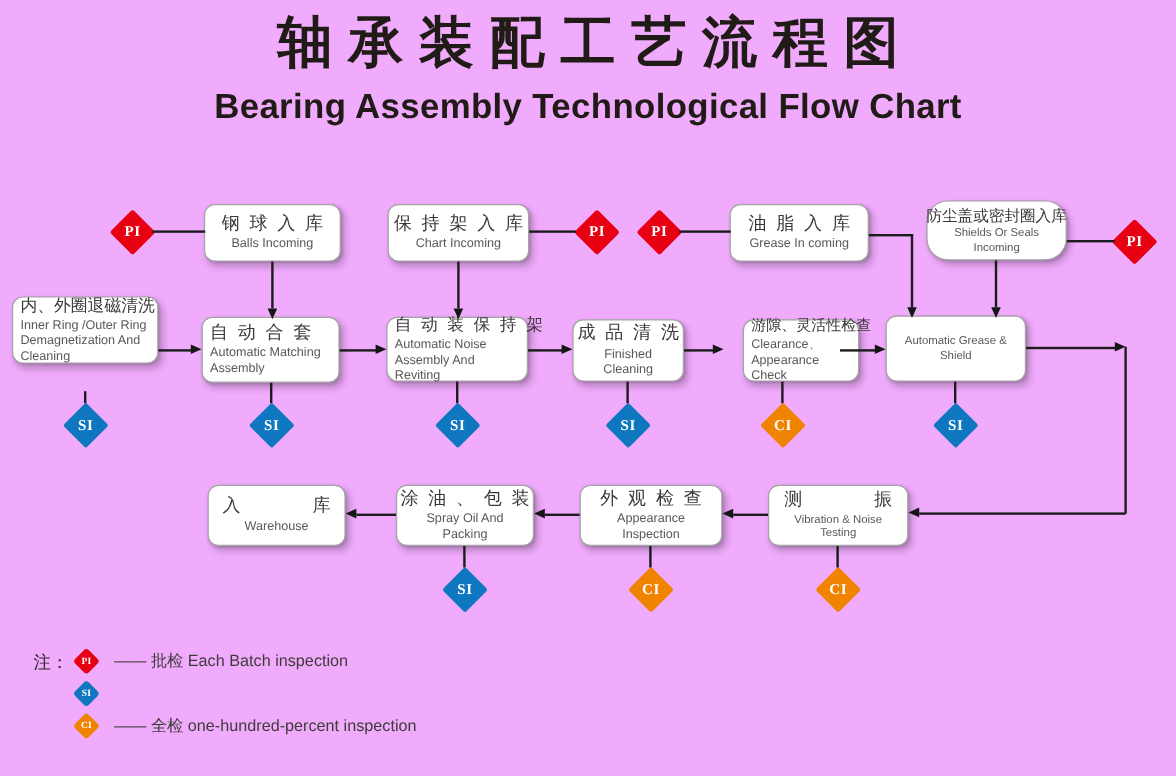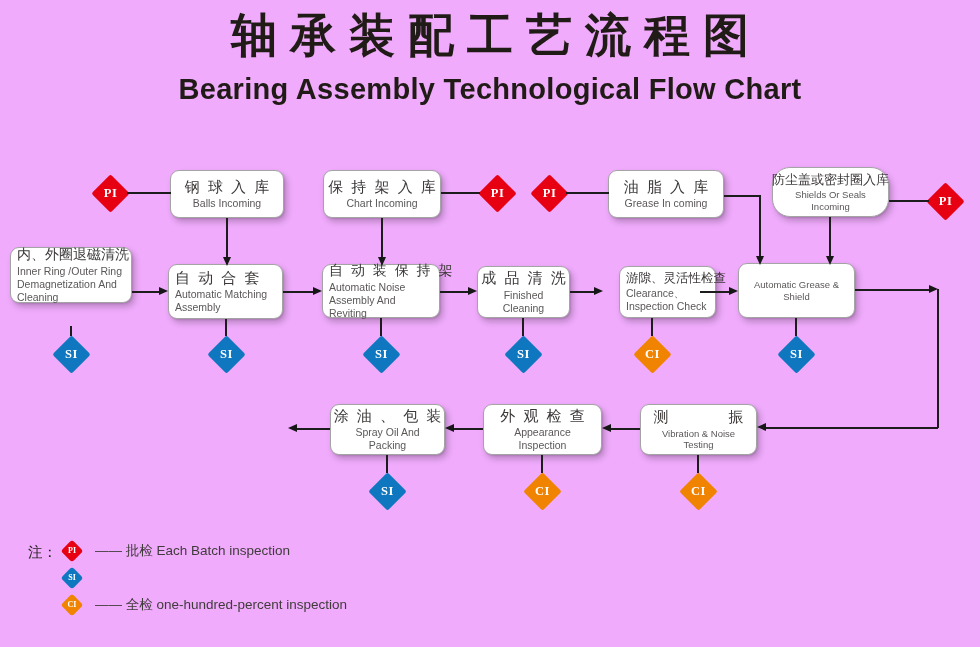--- a/index.html
+++ b/index.html
@@ -97,26 +97,30 @@
   <div class="node ta-l" style="left:322px;top:264px;width:118px;height:54px;">
     <div class="zh zh-s">自 动 装 保 持 架</div>
     <div class="en">Automatic Noise Assembly And Reviting</div>
   </div>
   <div class="node" style="left:477px;top:266px;width:93px;height:52px;text-align:center;">
     <div class="zh">成 品 清 洗</div>
     <div class="en">Finished Cleaning</div>
   </div>
   <div class="node ta-l" style="left:603px;top:266px;width:97px;height:52px;margin-left:16px;">
     <div class="zh zh-xxs">游隙、灵活性检查</div>
-    <div class="en">Clearance、 Inspection Check</div>
+    <div class="en">Clearance、 Appearance Check</div>
   </div>
   <div class="node" style="left:738px;top:263px;width:117px;height:55px;">
     <div class="en en-xs">Automatic Grease &amp; Shield</div>
   </div>
 
+  <div class="node" style="left:173px;top:404px;width:115px;height:51px;">
+    <div class="zh">入　　　　库</div>
+    <div class="en">Warehouse</div>
+  </div>
   <div class="node" style="left:330px;top:404px;width:115px;height:51px;">
     <div class="zh">涂 油 、 包 装</div>
     <div class="en">Spray Oil And Packing</div>
   </div>
   <div class="node" style="left:483px;top:404px;width:119px;height:51px;">
     <div class="zh">外 观 检 查</div>
     <div class="en">Appearance Inspection</div>
   </div>
   <div class="node" style="left:640px;top:404px;width:117px;height:51px;">
     <div class="zh">测　　　　振</div>

